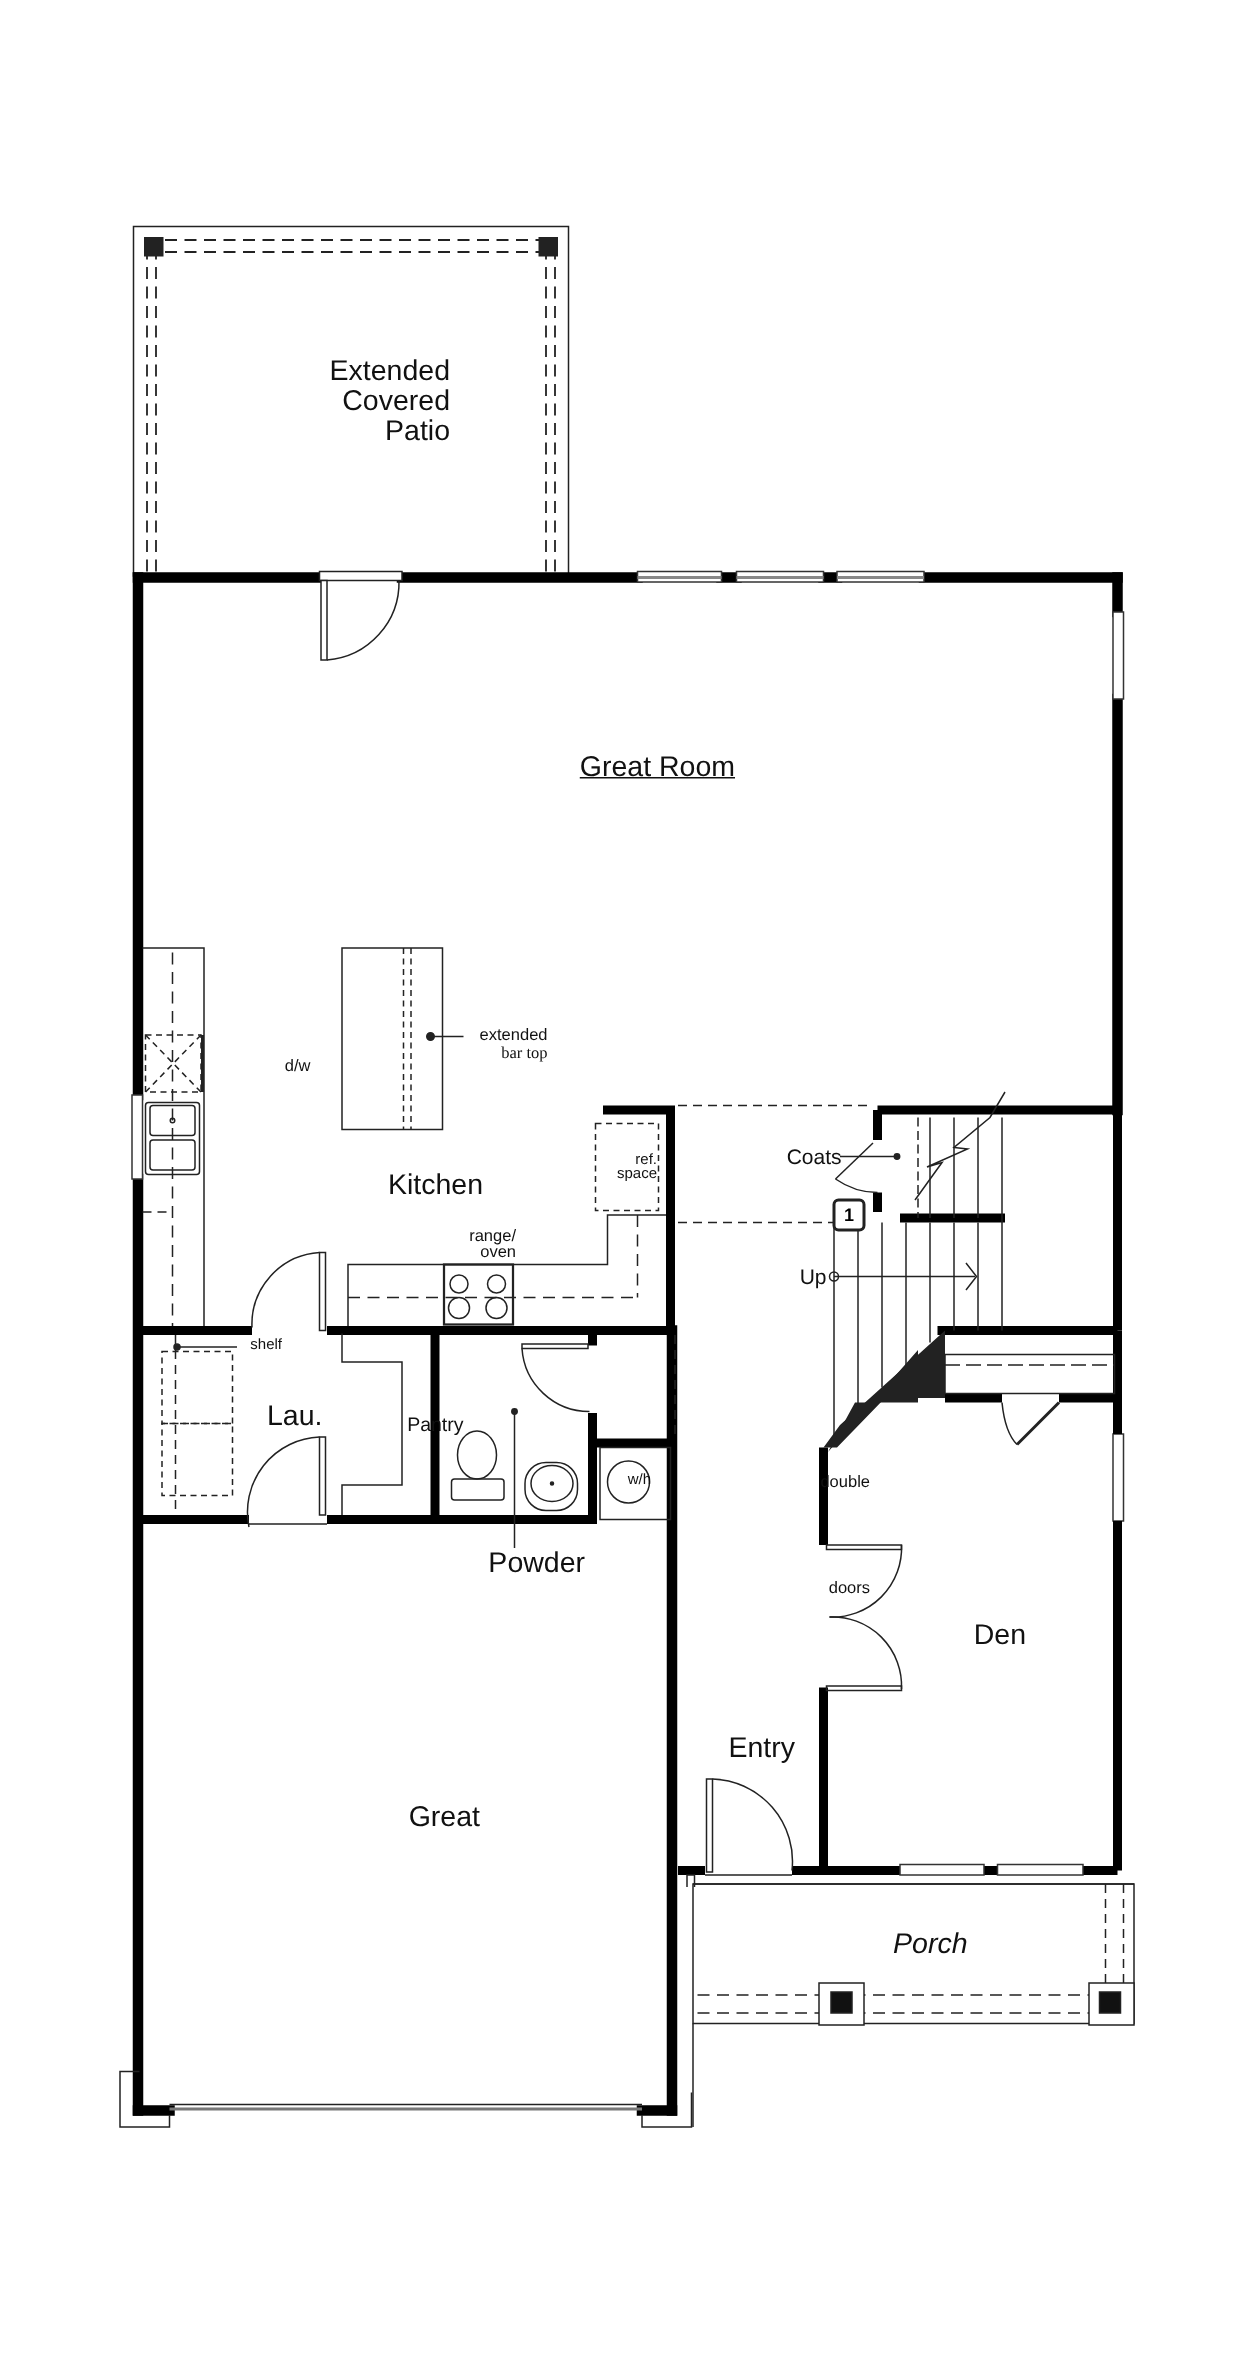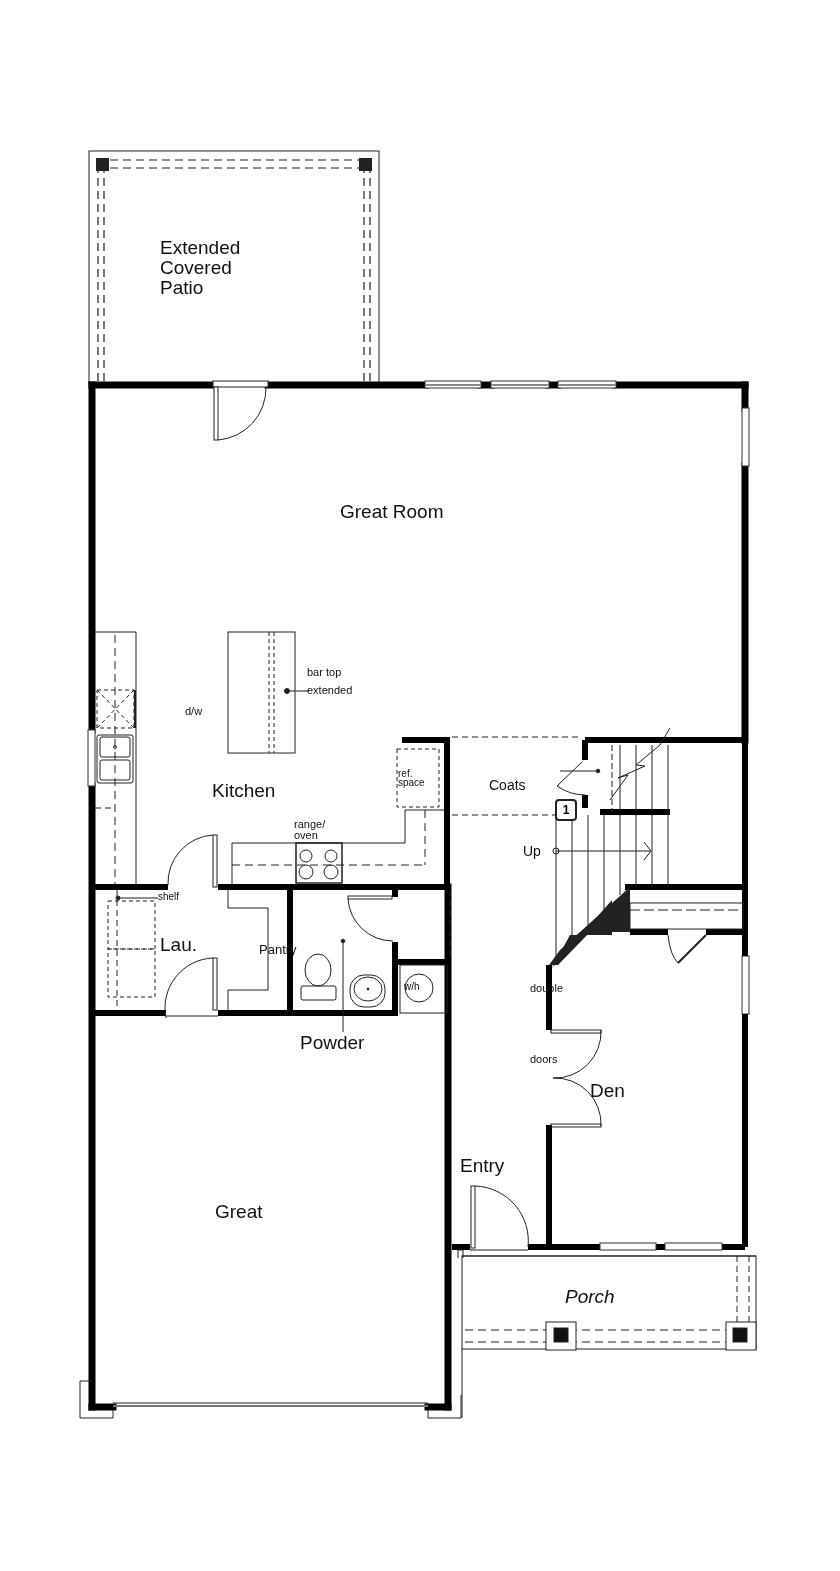--- a/index.html
+++ b/index.html
@@ -1,18 +1,18 @@
 <!DOCTYPE html>
 <html><head>
 <meta charset="utf-8">
 <style>
   html, body { margin: 0; padding: 0; background: #ffffff; }
   body { width: 840px; height: 1571px; position: relative; overflow: hidden; font-family: "Liberation Sans", sans-serif; }
   svg#plan { position: absolute; left: 0; top: 0; }
-  .lbl { position: absolute; color: #111; text-align: left; white-space: nowrap; line-height: 1.05; font-family: "Liberation Sans", sans-serif; }
+  .lbl { position: absolute; color: #111; text-align: right; white-space: nowrap; line-height: 1.05; font-family: "Liberation Sans", sans-serif; }
   .big { font-size: 19px; }
   .med { font-size: 15px; }
   .sm { font-size: 11px; }
   .xs { font-size: 10px; }
   .badge { position: absolute; width: 18px; height: 18px; background: #fff; border: 2.5px solid #222; border-radius: 4px; font-size: 12px; font-weight: bold; text-align: center; line-height: 18px; font-family: "Liberation Sans", sans-serif; }
 </style>
 </head>
 <body>
 
 <svg id="plan" width="840" height="1571" viewBox="0 0 840 1571" xmlns="http://www.w3.org/2000/svg">
@@ -224,34 +224,34 @@
     <line x1="113" y1="1403" x2="428" y2="1403"></line>
     <line x1="113" y1="1406" x2="428" y2="1406" stroke="#777" stroke-width="2"></line>
     <polyline points="93,1381 80,1381 80,1418 113,1418 113,1410"></polyline>
     <polyline points="428,1410 428,1418 461,1418 461,1395"></polyline>
   </g>
 </svg>
 
 <div class="lbl big" style="left:160px;top:238px;width:140px;white-space:pre;">Extended
 Covered
 Patio</div>
-<div class="lbl big" style="left:340px;top:502px;width:150px;">Great Room</div>
+<div class="lbl big" style="left:340px;top:502px;width:150px;text-decoration:underline;">Great Room</div>
 <div class="lbl big" style="left:212px;top:781px;width:110px;">Kitchen</div>
 <div class="lbl big" style="left:160px;top:935px;width:55px;">Lau.</div>
 <div class="lbl sm" style="left:219px;top:943px;width:50px;font-size:13px;margin-left:40px;">Pantry</div>
 <div class="lbl big" style="left:300px;top:1033px;width:90px;">Powder</div>
 <div class="lbl big" style="left:215px;top:1202px;width:105px;">Great</div>
 <div class="lbl big" style="left:460px;top:1156px;width:70px;">Entry</div>
-<div class="lbl big" style="left:590px;top:1081px;width:70px;">Den</div>
+<div class="lbl big" style="left:614px;top:1081px;width:70px;">Den</div>
 <div class="lbl big" style="left:565px;top:1287px;width:80px;font-style:italic;">Porch</div>
-<div class="lbl med" style="left:489px;top:764px;width:50px;font-size:14px;margin-top:14px;">Coats</div>
+<div class="lbl med" style="left:511px;top:764px;width:50px;font-size:14px;">Coats</div>
 
 <div class="lbl sm" style="left:137px;top:706px;width:22px;padding-left:48px;">d/w</div>
 <div class="lbl sm" style="left:307px;top:685px;width:58px;">extended</div>
-<div class="lbl sm" style="left:307px;top:667px;width:58px;">bar top</div>
+<div class="lbl sm" style="left:307px;top:697px;width:58px;font-family:Liberation Serif, serif;">bar top</div>
 <div class="lbl xs" style="left:398px;top:769px;width:40px;">ref.</div>
 <div class="lbl xs" style="left:398px;top:778px;width:40px;">space</div>
 <div class="lbl sm" style="left:294px;top:819px;width:50px;">range/</div>
 <div class="lbl sm" style="left:294px;top:830px;width:50px;">oven</div>
 <div class="lbl xs" style="left:158px;top:892px;width:30px;">shelf</div>
 <div class="lbl xs" style="left:404px;top:982px;width:30px;">w/h</div>
 <div class="lbl med" style="left:523px;top:844px;width:28px;font-size:14px;">Up</div>
 <div class="lbl sm" style="left:530px;top:983px;width:50px;">double</div>
 <div class="lbl sm" style="left:530px;top:1054px;width:50px;">doors</div>
 <div class="badge" style="left:555px;top:799px;">1</div>

